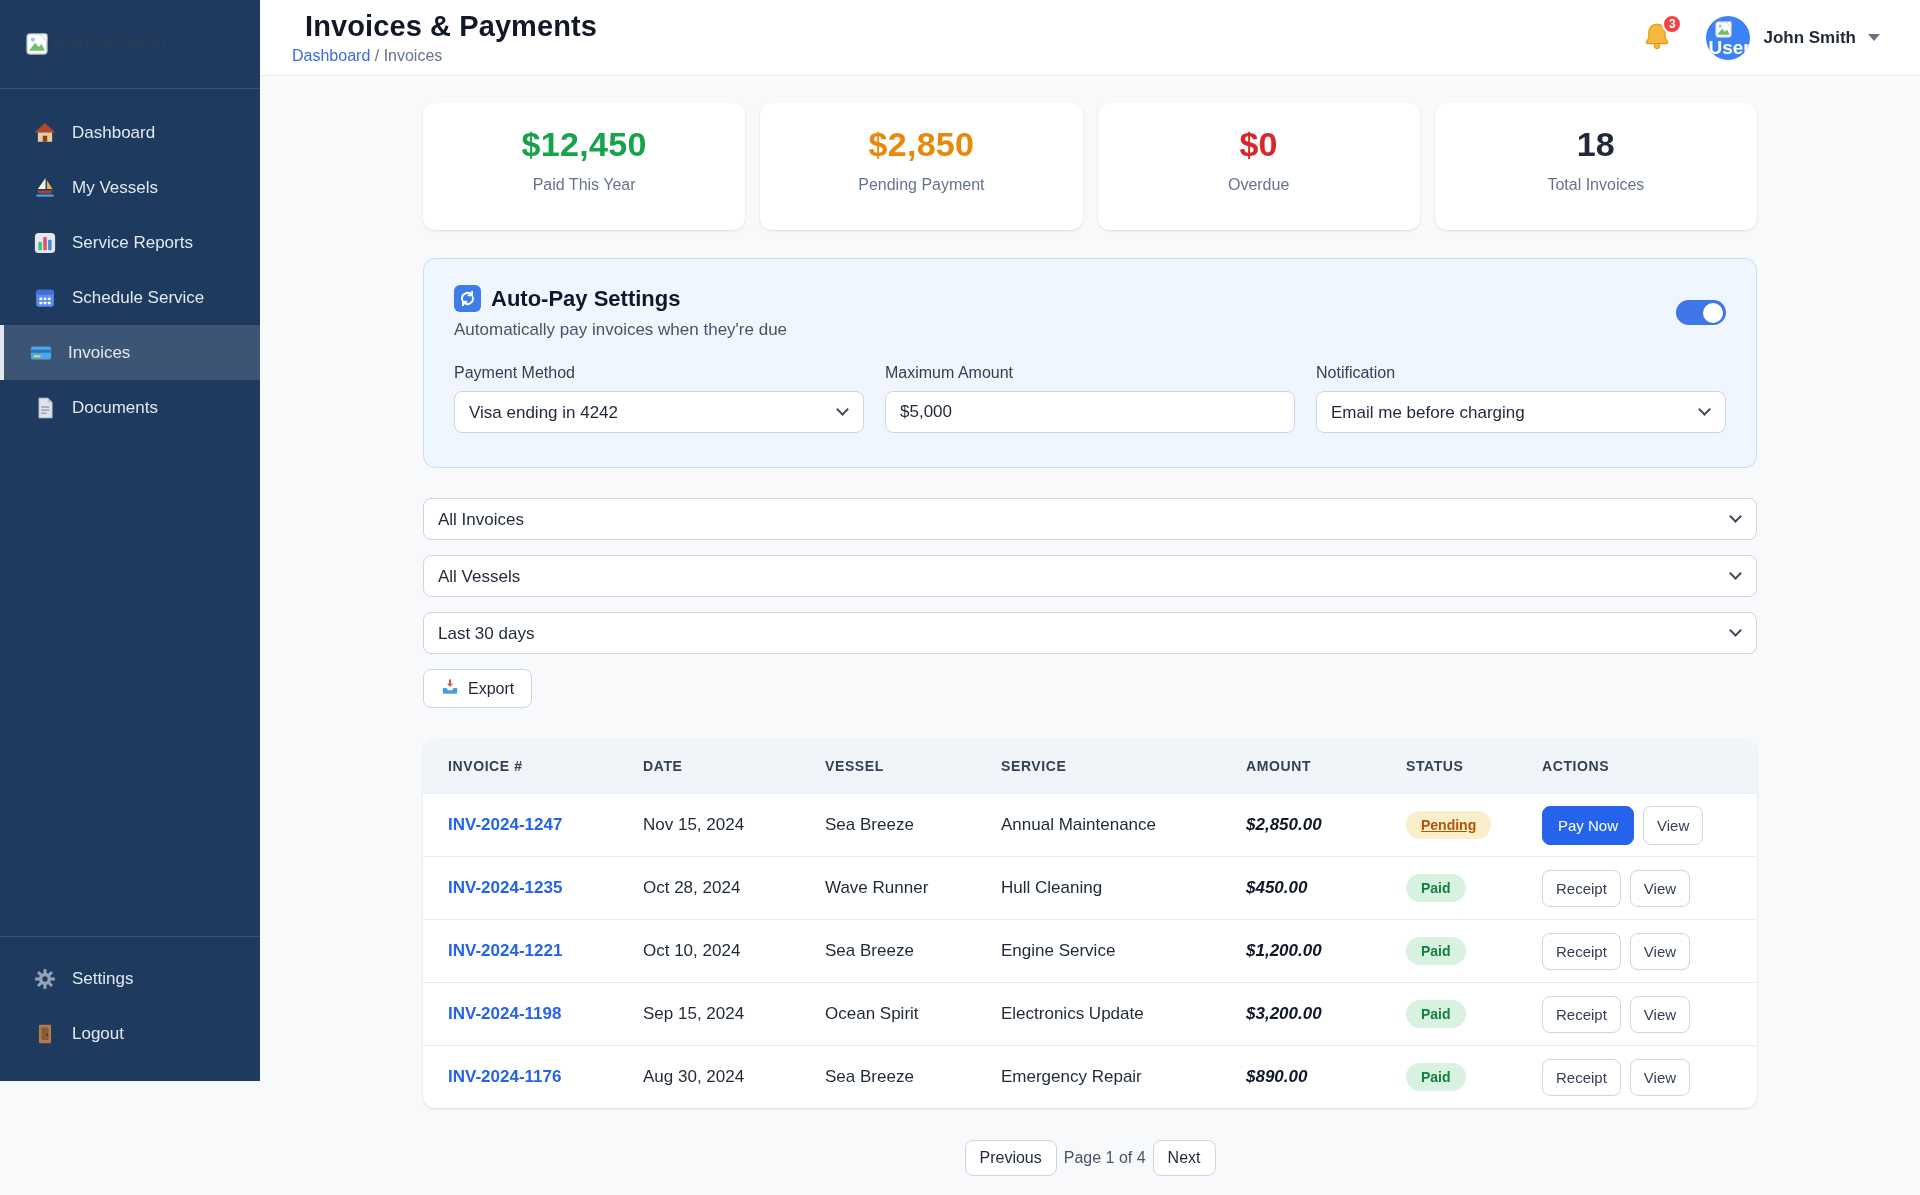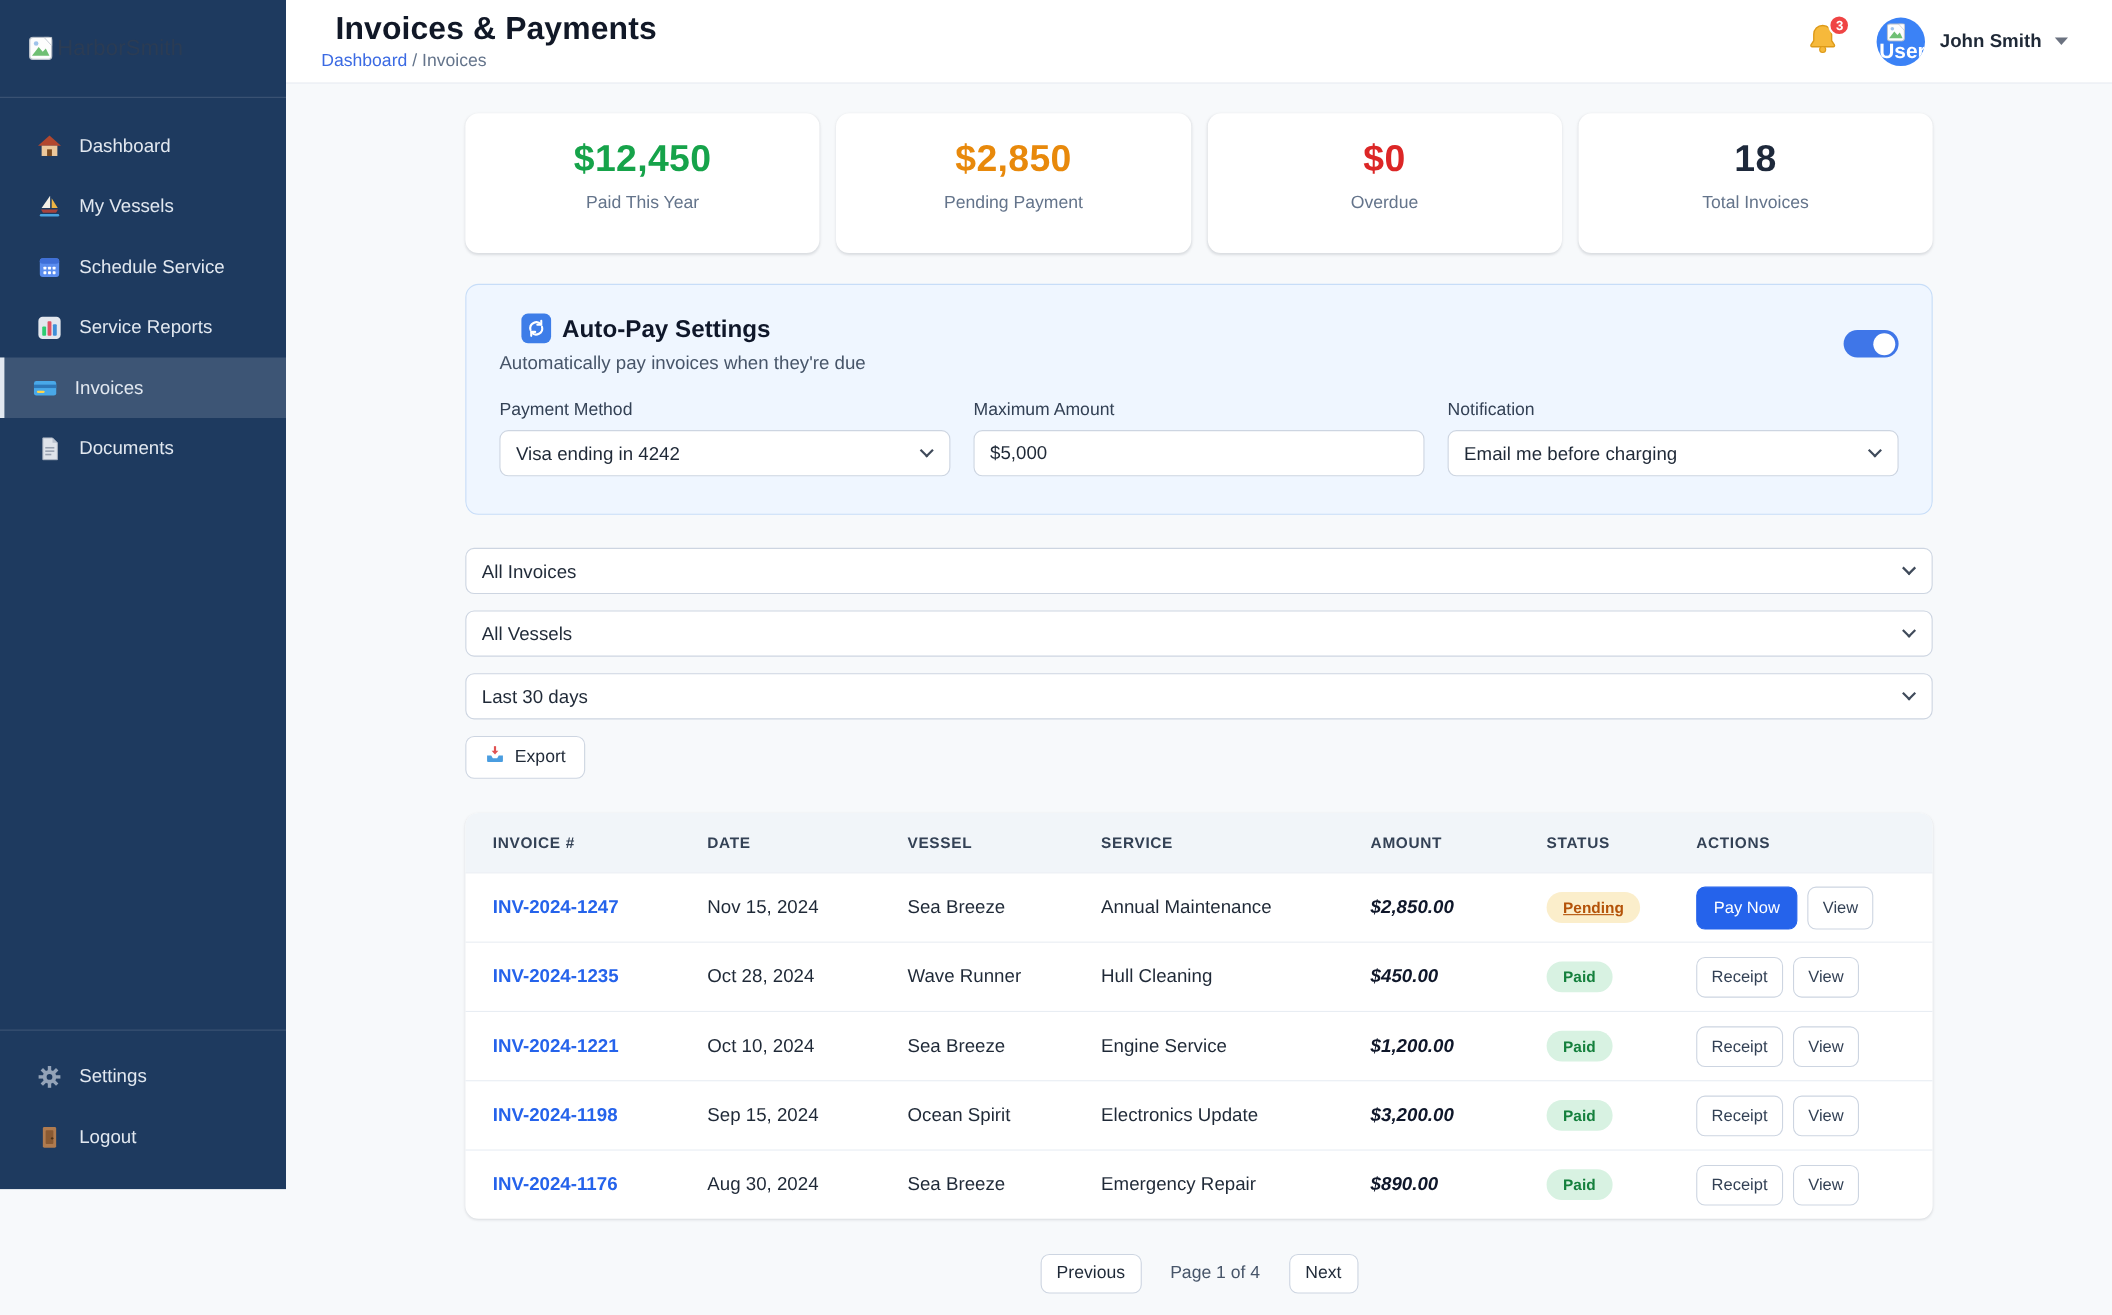--- a/index.html
+++ b/index.html
@@ -49,21 +49,21 @@
   .stats { display:grid; grid-template-columns:repeat(4,1fr); gap:15px; }
   .stat-card { background:#fff; border-radius:12px; height:127px; text-align:center; padding-top:22px;
     box-shadow:0 1px 3px rgba(15,23,42,0.08), 0 1px 2px rgba(15,23,42,0.05); }
   .stat-value { font-size:34px; font-weight:700; letter-spacing:0.3px; }
   .stat-label { margin-top:12px; font-size:16px; color:#64748b; }
 
   
   .autopay { margin-top:28px; background:#eff6ff; border:1px solid #c7ddf8; border-radius:12px;
     padding:26px 30px 34px; }
   .ap-head { display:flex; align-items:center; }
-  .ap-title-row { display:flex; align-items:center;margin-left:20px; }
+  .ap-title-row { display:flex; align-items:center; }
   .ap-ico { width:27px; height:27px; border-radius:6px; background:#3d7de8; color:#fff; display:flex;
     align-items:center; justify-content:center; margin-right:10px; flex:none; }
   .ap-ico svg { width:19px; height:19px; }
   .ap-title { font-size:22px; font-weight:700; color:#0f172a; }
   .ap-sub { margin-top:8px; font-size:17px; color:#475569; }
   .toggle { margin-left:auto; width:50px; height:25px; border-radius:13px; background:#cbd5e1; position:relative;
     cursor:pointer; align-self:center; flex:none; }
   .toggle.on { background:#3f76e8; }
   .toggle .knob { position:absolute; top:2.5px; right:3px; width:20px; height:20px; border-radius:50%; background:#fff; }
   .ap-fields { display:grid; grid-template-columns:1fr 1fr 1fr; gap:21px; margin-top:24px; }
@@ -94,21 +94,21 @@
   .amount { font-size:17px; font-weight:700; color:#0f172a;font-style:italic; }
   .status-pill { display:inline-block; padding:6px 15px; border-radius:14px; font-size:14px; font-weight:600; }
   .status-pill.pending { background:#fbeecb; color:#b45309;text-decoration:underline; }
   .status-pill.paid { background:#d8f2e2; color:#15803d; }
   .actions { display:flex; gap:9px; }
   .btn { font-family:inherit; font-size:15px; border-radius:8px; cursor:pointer; }
   .btn.primary { background:#2563eb; border:1px solid #2563eb; color:#fff; padding:10px 15px; font-weight:500; }
   .btn.default { background:#fff; border:1px solid #cdd5e1; color:#334155; padding:9px 13px; }
 
   
-  .pagination { margin-top:32px; display:flex; align-items:center; justify-content:center; gap:22px; }
+  .pagination { margin-top:32px; display:flex; align-items:center; justify-content:center; gap:3px; }
   .page-btn { background:#fff; border:1px solid #cdd5e1; border-radius:8px; padding:8px 14px; font-size:16px;
     color:#1f2937; cursor:pointer; font-family:inherit; }
   .page-info { font-size:16px; color:#475569; margin:0 4px; }
 </style>
 </head>
 <body>
 
 <aside class="sidebar">
   <div class="logo-block">
     <span class="bimg"><svg viewBox="0 0 18 18" width="100%" height="100%">
@@ -133,48 +133,48 @@
       <div class="nav-item">
     <span class="ico">
           <svg viewBox="0 0 20 20">
             <polygon points="10.5,0.8 10.5,11 3.5,11" fill="#f5f0e6"></polygon>
             <polygon points="11.8,3 16.8,11 11.8,11" fill="#eeb544"></polygon>
             <path d="M3 12.2 h14 l-1.6 2.8 H4.6 z" fill="#a8433c"></path>
             <rect x="2" y="16" width="16" height="2" rx="1" fill="#4aa3df"></rect>
           </svg>
         </span>
     <span class="nav-label">My Vessels</span>
+  </div>
+      <div class="nav-item">
+    <span class="ico">
+          <svg viewBox="0 0 20 20">
+            <rect x="0.8" y="0.8" width="18.4" height="18.4" rx="3.5" fill="#e3e7ee"></rect>
+            <rect x="4" y="9" width="3.2" height="7.5" rx="0.8" fill="#2ecc71"></rect>
+            <rect x="8.4" y="4.5" width="3.2" height="12" rx="0.8" fill="#e05264"></rect>
+            <rect x="12.8" y="7" width="3.2" height="9.5" rx="0.8" fill="#3f8fd8"></rect>
+          </svg>
+        </span>
+    <span class="nav-label">Service Reports</span>
   </div>
       <div class="nav-item">
     <span class="ico">
           <svg viewBox="0 0 20 20">
             <rect x="2" y="2.5" width="16" height="15.5" rx="2.5" fill="#5b8def"></rect>
             <rect x="2" y="2.5" width="16" height="4.5" rx="2.5" fill="#3f6fd8"></rect>
             <g fill="#fff">
               <rect x="5" y="9.5" width="2.4" height="2.4" rx="0.5"></rect>
               <rect x="8.8" y="9.5" width="2.4" height="2.4" rx="0.5"></rect>
               <rect x="12.6" y="9.5" width="2.4" height="2.4" rx="0.5"></rect>
               <rect x="5" y="13.3" width="2.4" height="2.4" rx="0.5"></rect>
               <rect x="8.8" y="13.3" width="2.4" height="2.4" rx="0.5"></rect>
               <rect x="12.6" y="13.3" width="2.4" height="2.4" rx="0.5"></rect>
             </g>
           </svg>
         </span>
     <span class="nav-label">Schedule Service</span>
-  </div>
-      <div class="nav-item">
-    <span class="ico">
-          <svg viewBox="0 0 20 20">
-            <rect x="0.8" y="0.8" width="18.4" height="18.4" rx="3.5" fill="#e3e7ee"></rect>
-            <rect x="4" y="9" width="3.2" height="7.5" rx="0.8" fill="#2ecc71"></rect>
-            <rect x="8.4" y="4.5" width="3.2" height="12" rx="0.8" fill="#e05264"></rect>
-            <rect x="12.8" y="7" width="3.2" height="9.5" rx="0.8" fill="#3f8fd8"></rect>
-          </svg>
-        </span>
-    <span class="nav-label">Service Reports</span>
   </div>
       <div class="nav-item active">
     <span class="ico">
           <svg viewBox="0 0 20 20">
             <rect x="0.8" y="4" width="18.4" height="12" rx="2" fill="#49a8e8"></rect>
             <rect x="0.8" y="7" width="18.4" height="2.8" fill="#2d77b8"></rect>
             <rect x="3.2" y="12" width="6.5" height="1.8" rx="0.9" fill="#ffd54a"></rect>
           </svg>
         </span>
     <span class="nav-label">Invoices</span>

